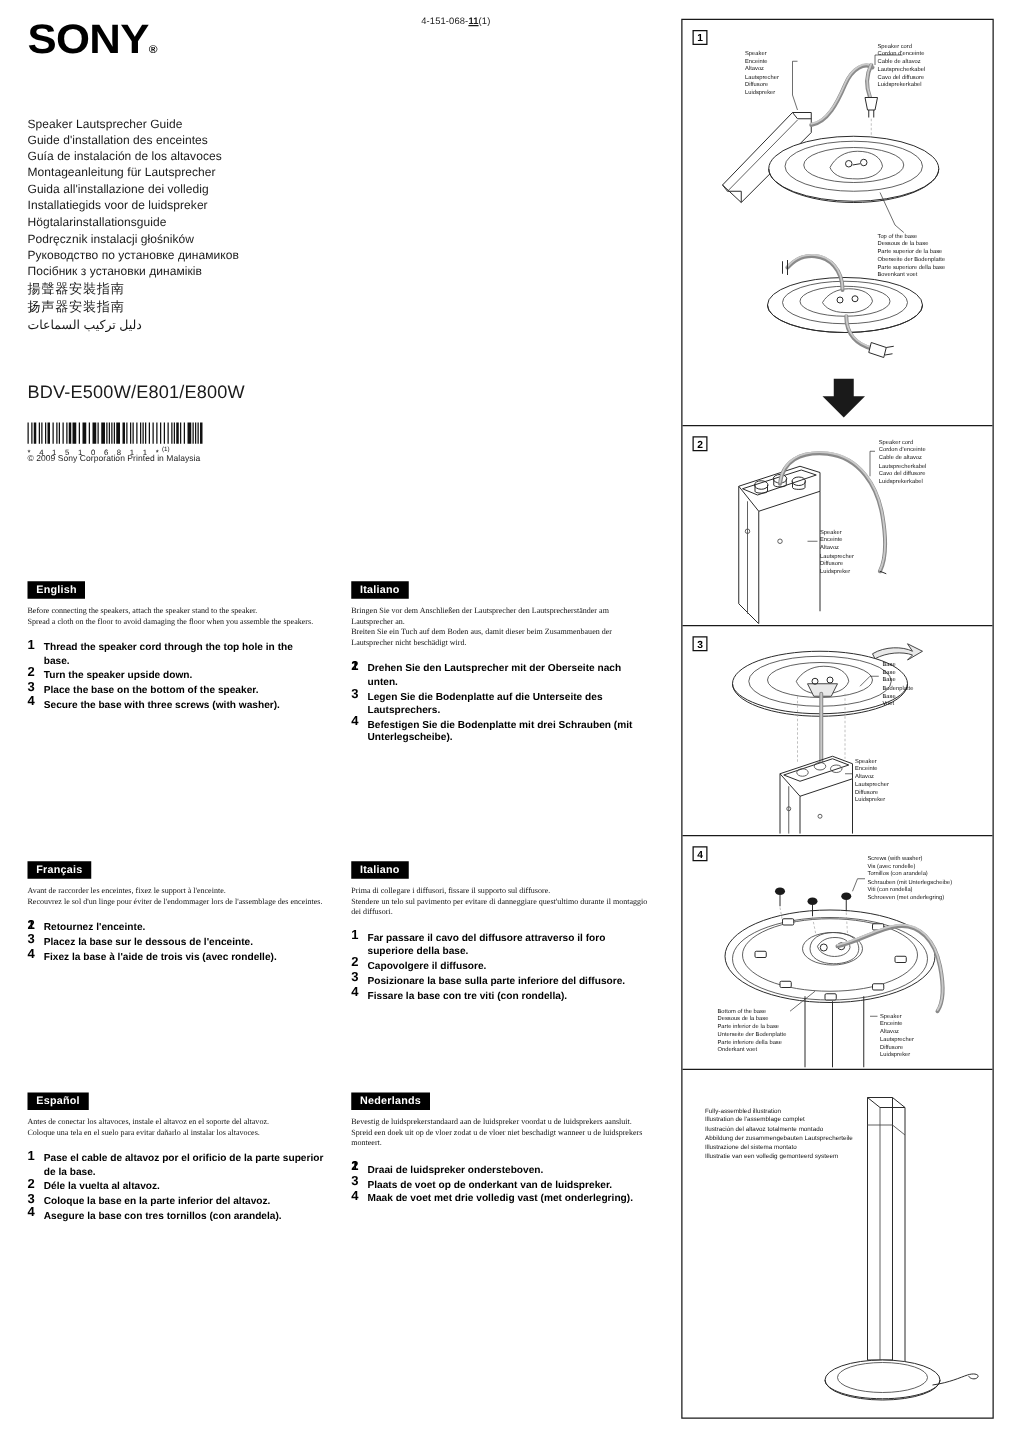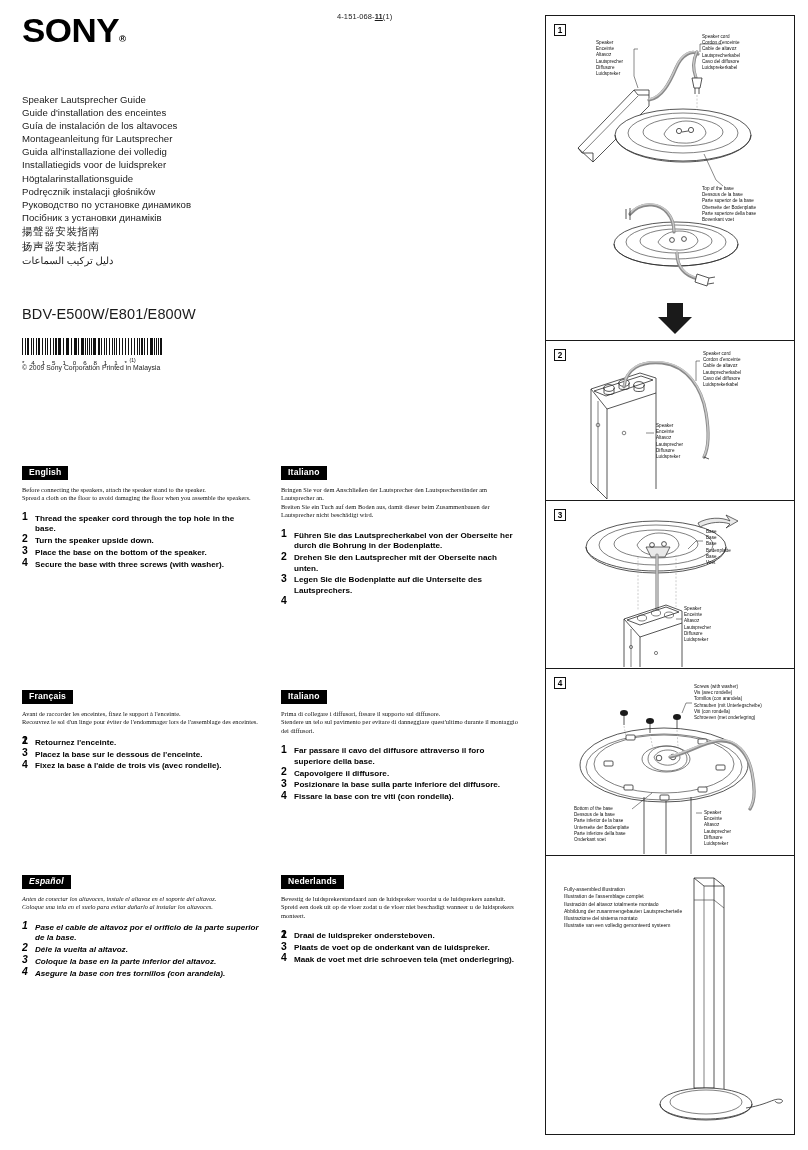--- a/index.html
+++ b/index.html
@@ -204,24 +204,24 @@
       <li><span class="num">2</span><span>Turn the speaker upside down.</span></li>
       <li><span class="num">3</span><span>Place the base on the bottom of the speaker.</span></li>
       <li><span class="num">4</span><span>Secure the base with three screws (with washer).</span></li>
     </ol>
   </div>
 
   <div class="lang" style="left:281px; top:461px; width:240px;">
     <span class="tag">Italiano</span>
     <div class="intro">Bringen Sie vor dem Anschließen der Lautsprecher den Lautsprecherständer am Lautsprecher an.<br>Breiten Sie ein Tuch auf dem Boden aus, damit dieser beim Zusammenbauen der Lautsprecher nicht beschädigt wird.</div>
     <ol>
-      <li><span class="num">1</span><span>Führen Sie das Lautsprecherkabel von der Oberseite her durch die Bohrung in der Bodenplatte.</span></li>
+      <li><span class="num">1</span></li>
       <li><span class="num">2</span><span>Drehen Sie den Lautsprecher mit der Oberseite nach unten.</span></li>
       <li><span class="num">3</span><span>Legen Sie die Bodenplatte auf die Unterseite des Lautsprechers.</span></li>
-      <li><span class="num">4</span></li>
+      <li><span class="num">4</span><span>Befestigen Sie die Bodenplatte mit drei Schrauben (mit Unterlegscheibe).</span></li>
     </ol>
   </div>
 
   <div class="lang" style="left:22px; top:685px; width:240px;">
     <span class="tag">Français</span>
     <div class="intro">Avant de raccorder les enceintes, fixez le support à l'enceinte.<br>Recouvrez le sol d'un linge pour éviter de l'endommager lors de l'assemblage des enceintes.</div>
     <ol>
       <li><span class="num">1</span></li>
       <li><span class="num">2</span><span>Retournez l'enceinte.</span></li>
       <li><span class="num">3</span><span>Placez la base sur le dessous de l'enceinte.</span></li>
@@ -233,39 +233,39 @@
     <span class="tag">Italiano</span>
     <div class="intro">Prima di collegare i diffusori, fissare il supporto sul diffusore.<br>Stendere un telo sul pavimento per evitare di danneggiare quest'ultimo durante il montaggio dei diffusori.</div>
     <ol>
       <li><span class="num">1</span><span>Far passare il cavo del diffusore attraverso il foro superiore della base.</span></li>
       <li><span class="num">2</span><span>Capovolgere il diffusore.</span></li>
       <li><span class="num">3</span><span>Posizionare la base sulla parte inferiore del diffusore.</span></li>
       <li><span class="num">4</span><span>Fissare la base con tre viti (con rondella).</span></li>
     </ol>
   </div>
 
-  <div class="lang" style="left:22px; top:870px; width:240px;font-style:italic;">
+  <div class="lang" style="left:22px; top:870px; width:240px;">
     <span class="tag">Español</span>
     <div class="intro">Antes de conectar los altavoces, instale el altavoz en el soporte del altavoz.<br>Coloque una tela en el suelo para evitar dañarlo al instalar los altavoces.</div>
     <ol>
       <li><span class="num">1</span><span>Pase el cable de altavoz por el orificio de la parte superior de la base.</span></li>
       <li><span class="num">2</span><span>Déle la vuelta al altavoz.</span></li>
       <li><span class="num">3</span><span>Coloque la base en la parte inferior del altavoz.</span></li>
       <li><span class="num">4</span><span>Asegure la base con tres tornillos (con arandela).</span></li>
     </ol>
   </div>
 
   <div class="lang" style="left:281px; top:870px; width:240px;">
     <span class="tag">Nederlands</span>
     <div class="intro">Bevestig de luidsprekerstandaard aan de luidspreker voordat u de luidsprekers aansluit.<br>Spreid een doek uit op de vloer zodat u de vloer niet beschadigt wanneer u de luidsprekers monteert.</div>
     <ol>
       <li><span class="num">1</span></li>
       <li><span class="num">2</span><span>Draai de luidspreker ondersteboven.</span></li>
       <li><span class="num">3</span><span>Plaats de voet op de onderkant van de luidspreker.</span></li>
-      <li><span class="num">4</span><span>Maak de voet met drie schroeven tela (met onderlegring).</span></li>
+      <li><span class="num">4</span><span>Maak de voet met drie volledig vast (met onderlegring).</span></li>
     </ol>
   </div>
 </div>
 
 <div class="rightcol">
 
   <div class="fig" style="height:325px;">
     <div class="step">1</div>
 
     <div class="cap" style="left:50px; top:24px;">Speaker<br>Enceinte<br>Altavoz<br>Lautsprecher<br>Diffusore<br>Luidspreker</div>

